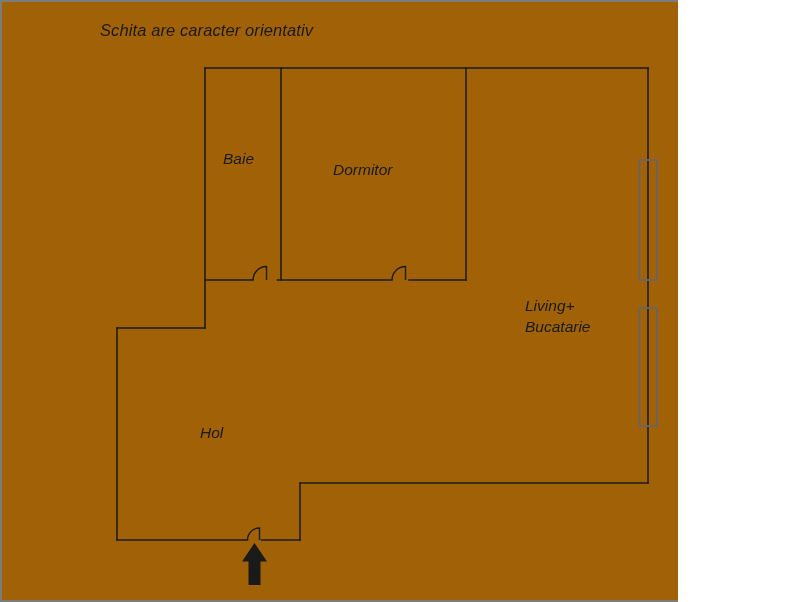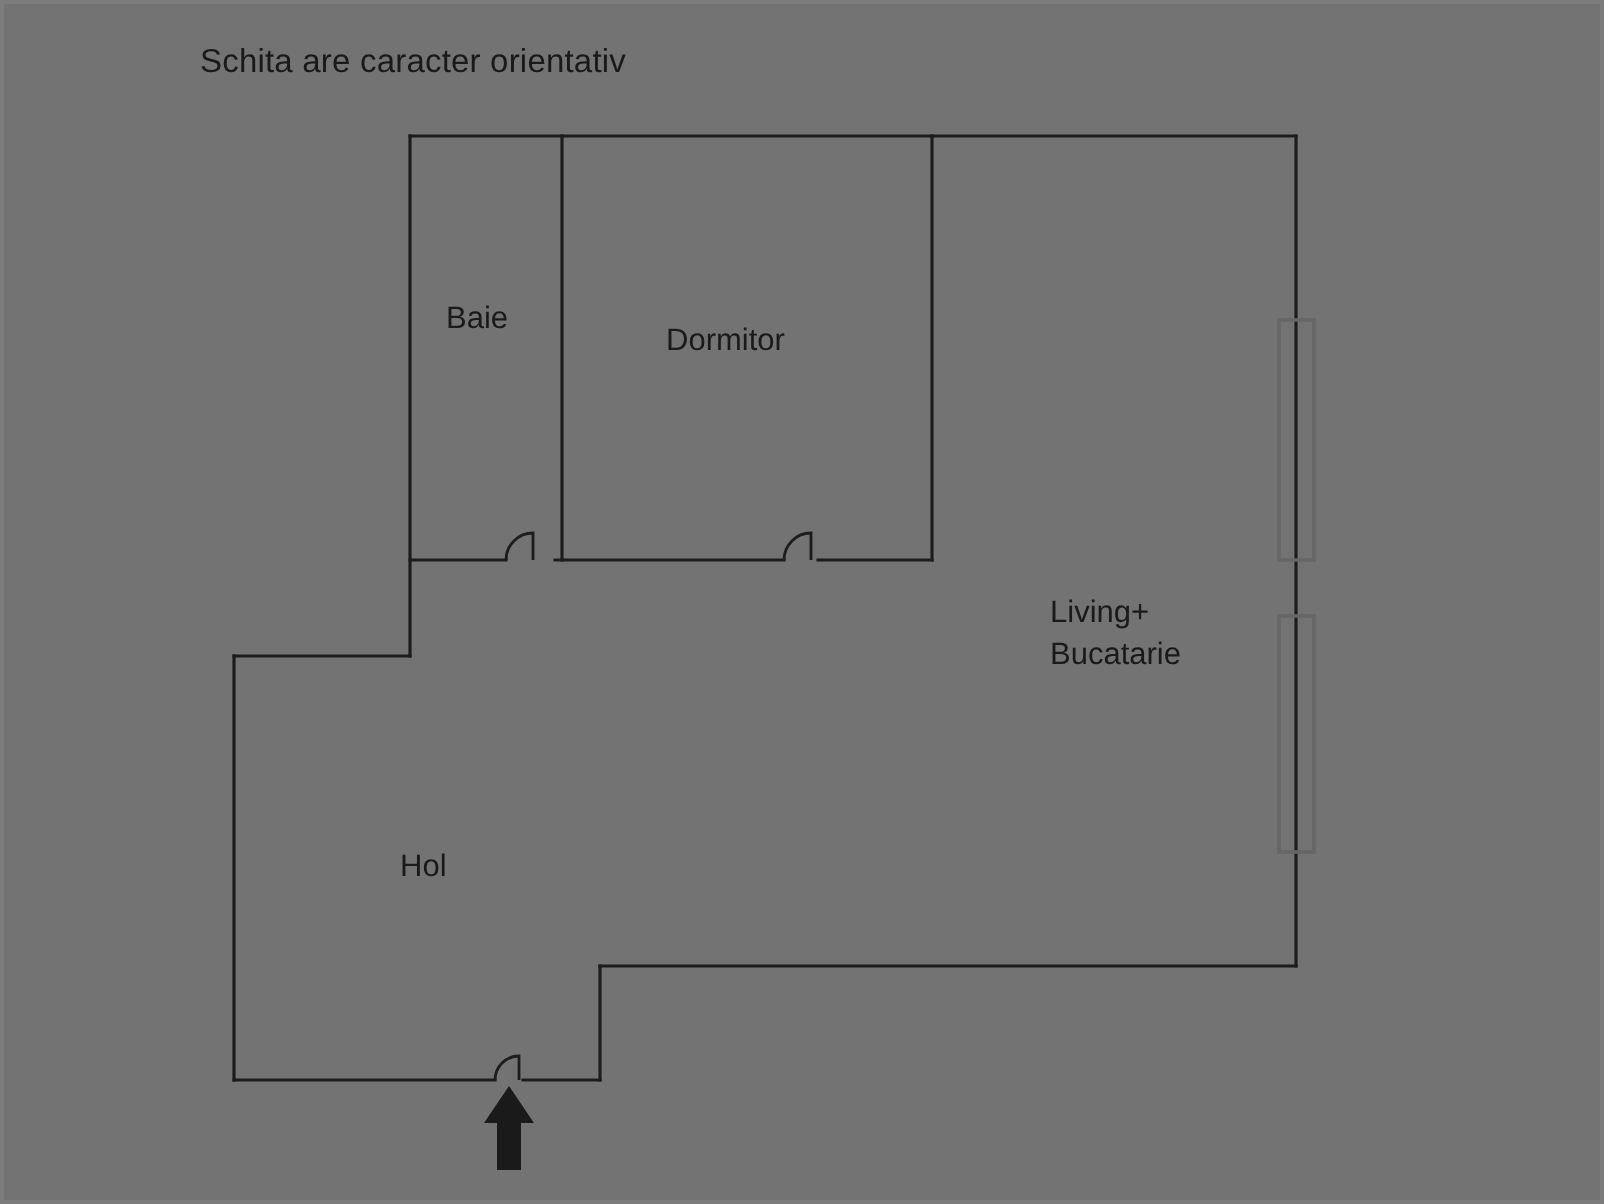--- a/index.html
+++ b/index.html
@@ -3,24 +3,25 @@
 <meta charset="utf-8">
 <style>
   html, body {
     margin: 0;
     padding: 0;
     background: #ffffff;
     font-family: "Liberation Sans", sans-serif;
   }
   .canvas {
     position: relative;
-    width: 802px;
+    width: 678px;
     height: 602px;
-    background: #737373;
+    background: #a16207;
     overflow: hidden;
+    font-style: italic;
   }
   svg { display: block; }
   .plan-text {
     fill: #1a1a1a;
     font-family: "Liberation Sans", sans-serif;
   }
   .title-text {
     font-size: 16.5px;
     letter-spacing: 0.1px;
   }

